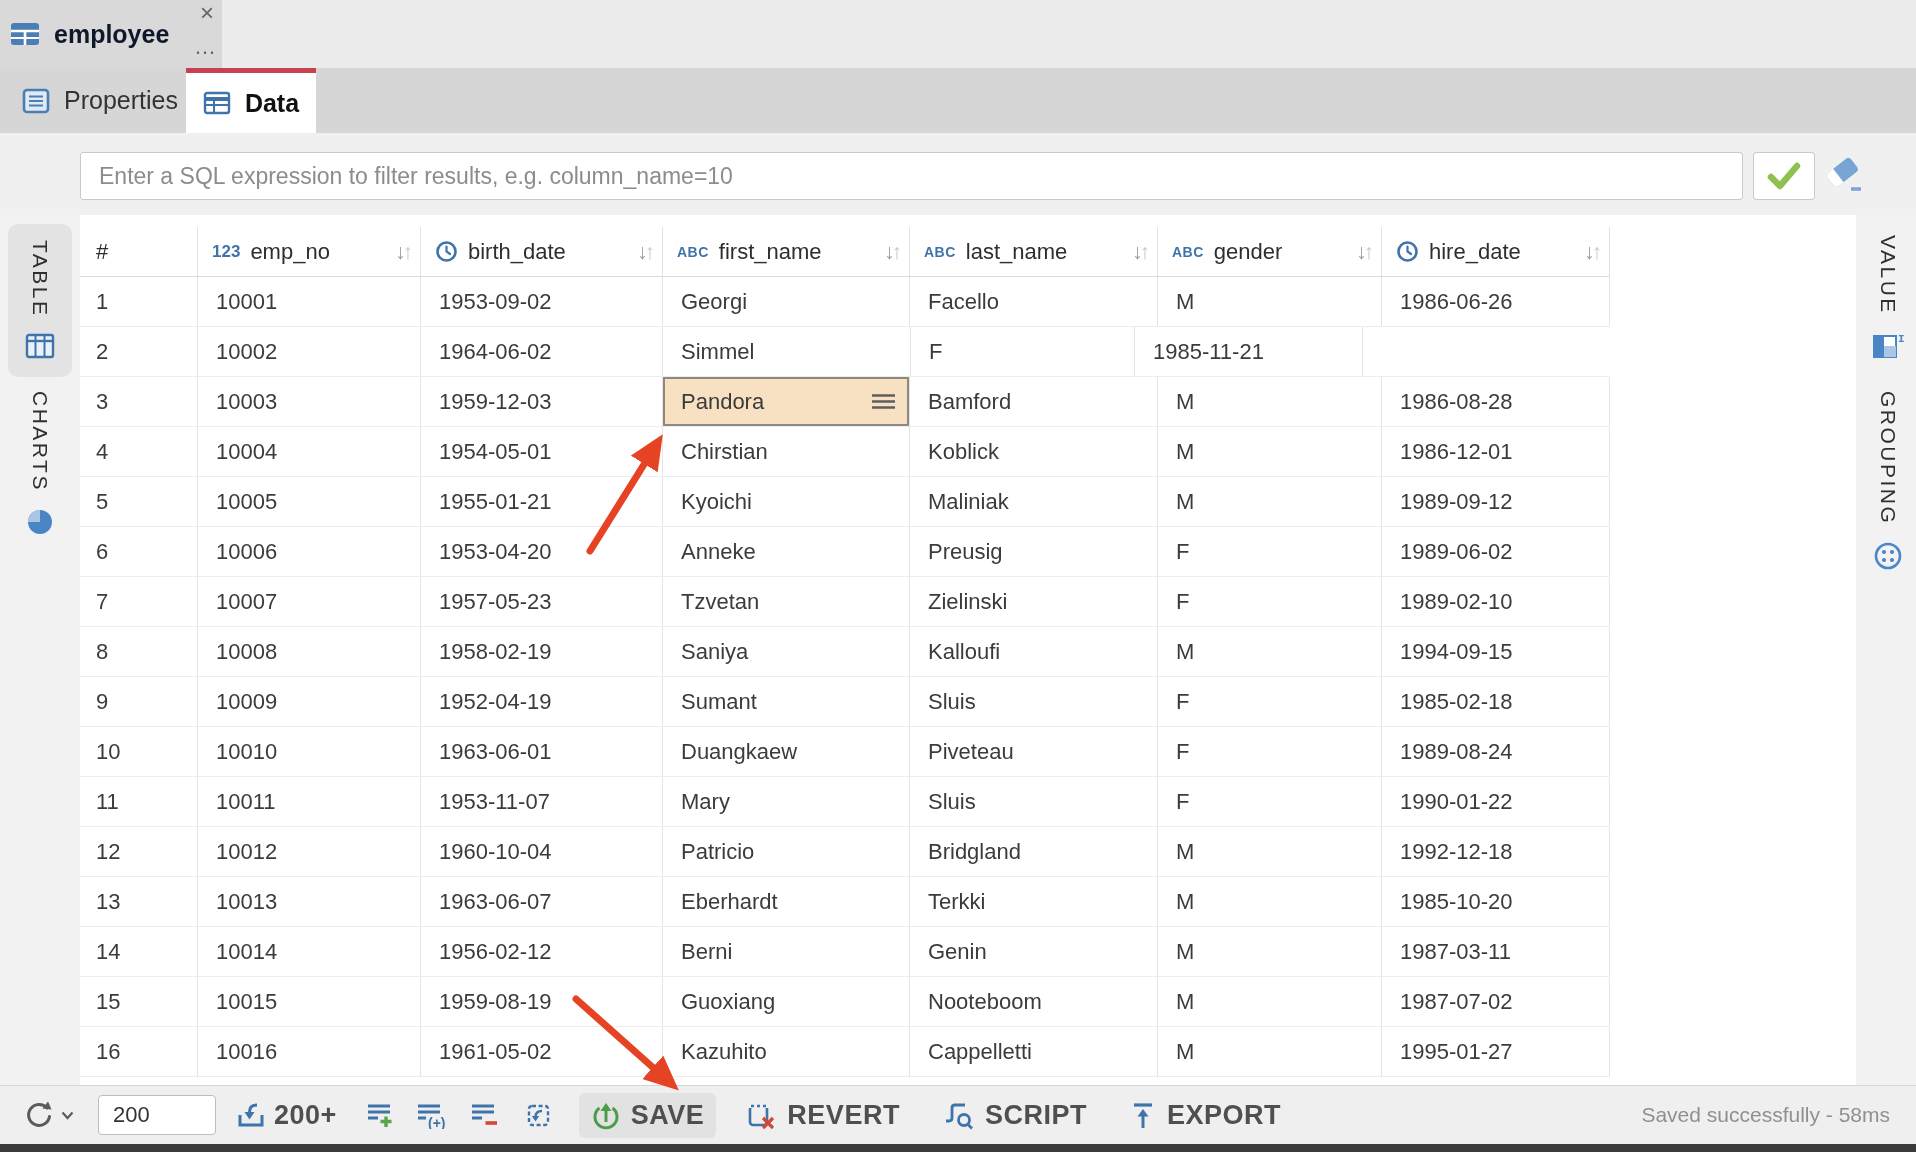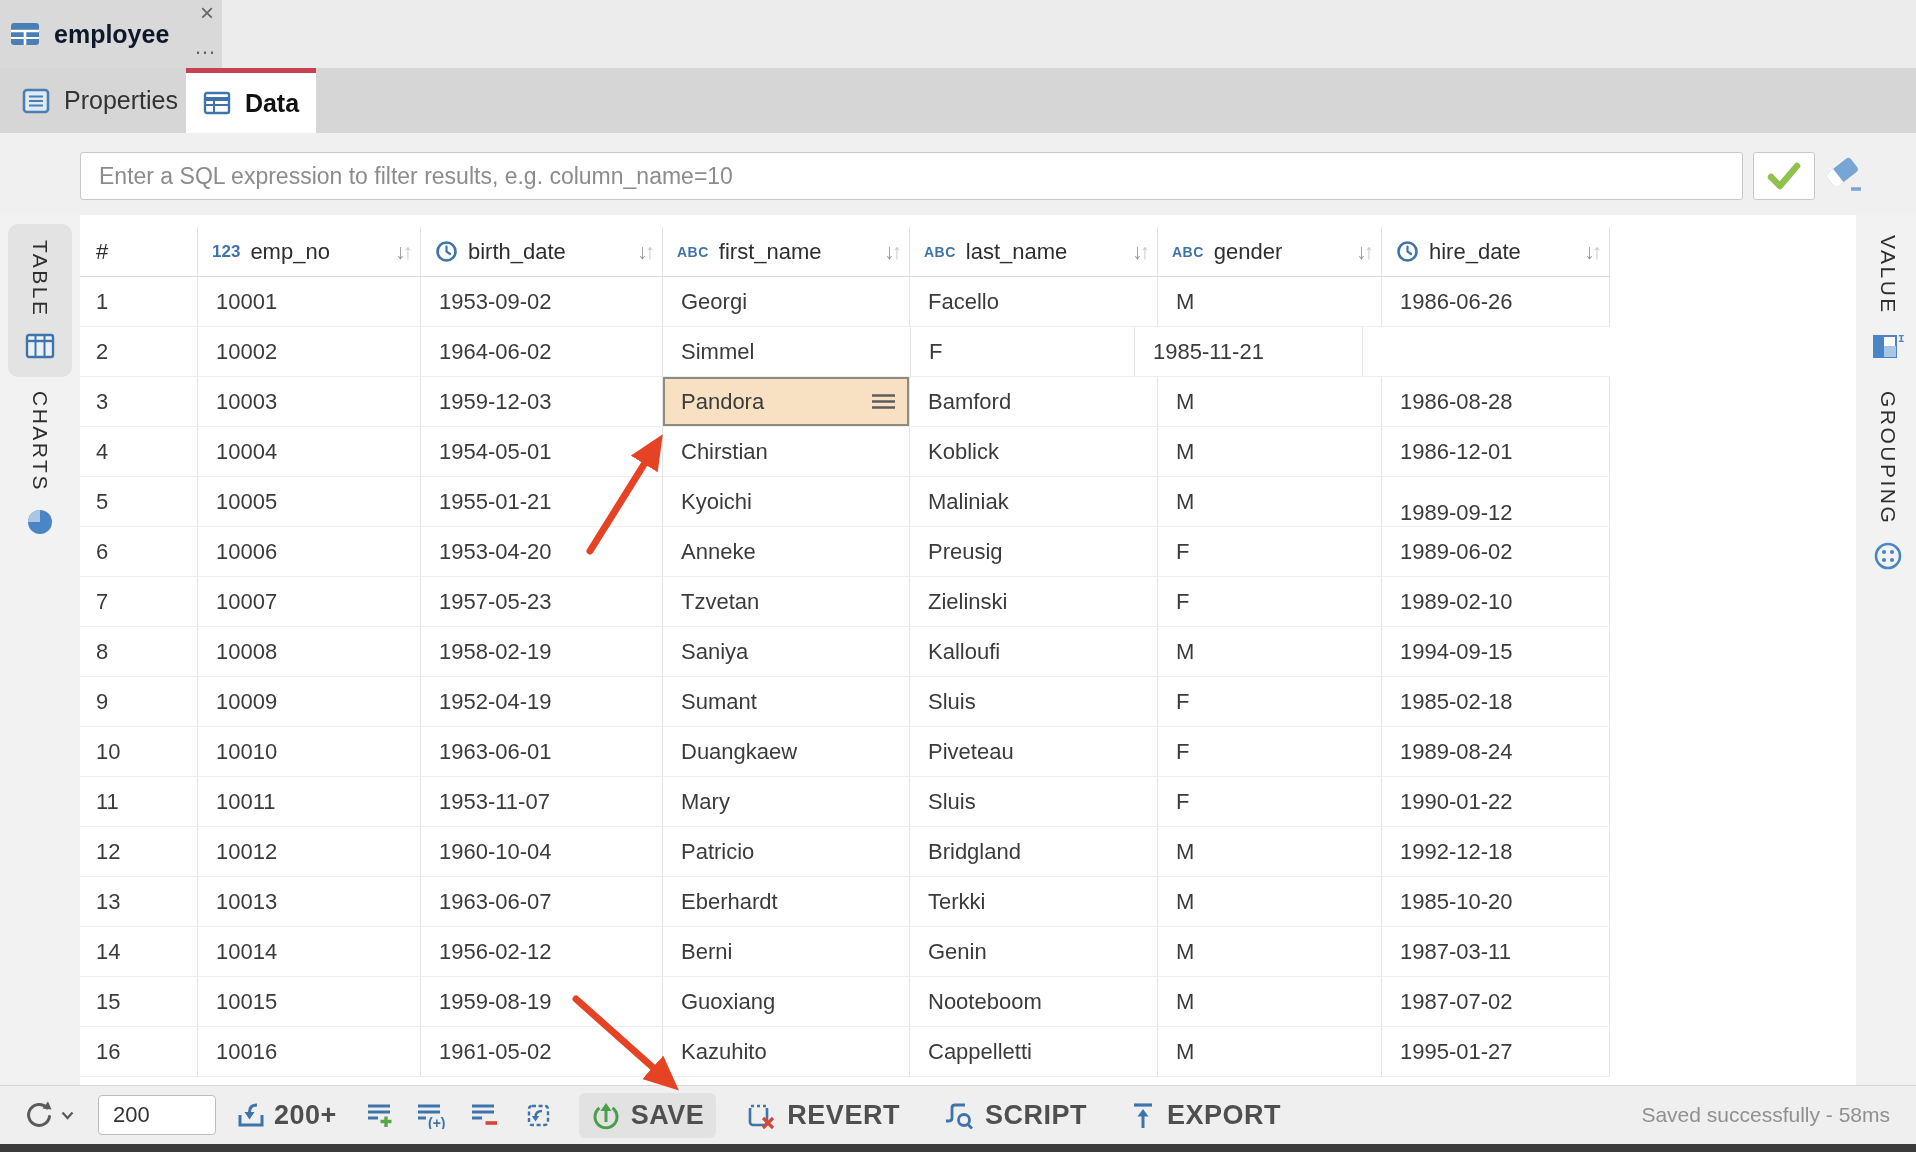--- a/index.html
+++ b/index.html
@@ -343,21 +343,21 @@
         </div>
         <div class="cell" style="width: 247px;">
           <span>Kyoichi</span>
         </div>
         <div class="cell" style="width: 248px;">
           <span>Maliniak</span>
         </div>
         <div class="cell" style="width: 224px;">
           <span>M</span>
         </div>
-        <div class="cell" style="width: 228px; align-items: flex-end;">
+        <div class="cell" style="width: 228px;">
           <span>1989-09-12</span>
         </div>
       </div>
       <div class="row">
         <div class="cell rownum" style="width: 118px;">
           <span>6</span>
         </div>
         <div class="cell" style="width: 223px;">
           <span>10006</span>
         </div>

